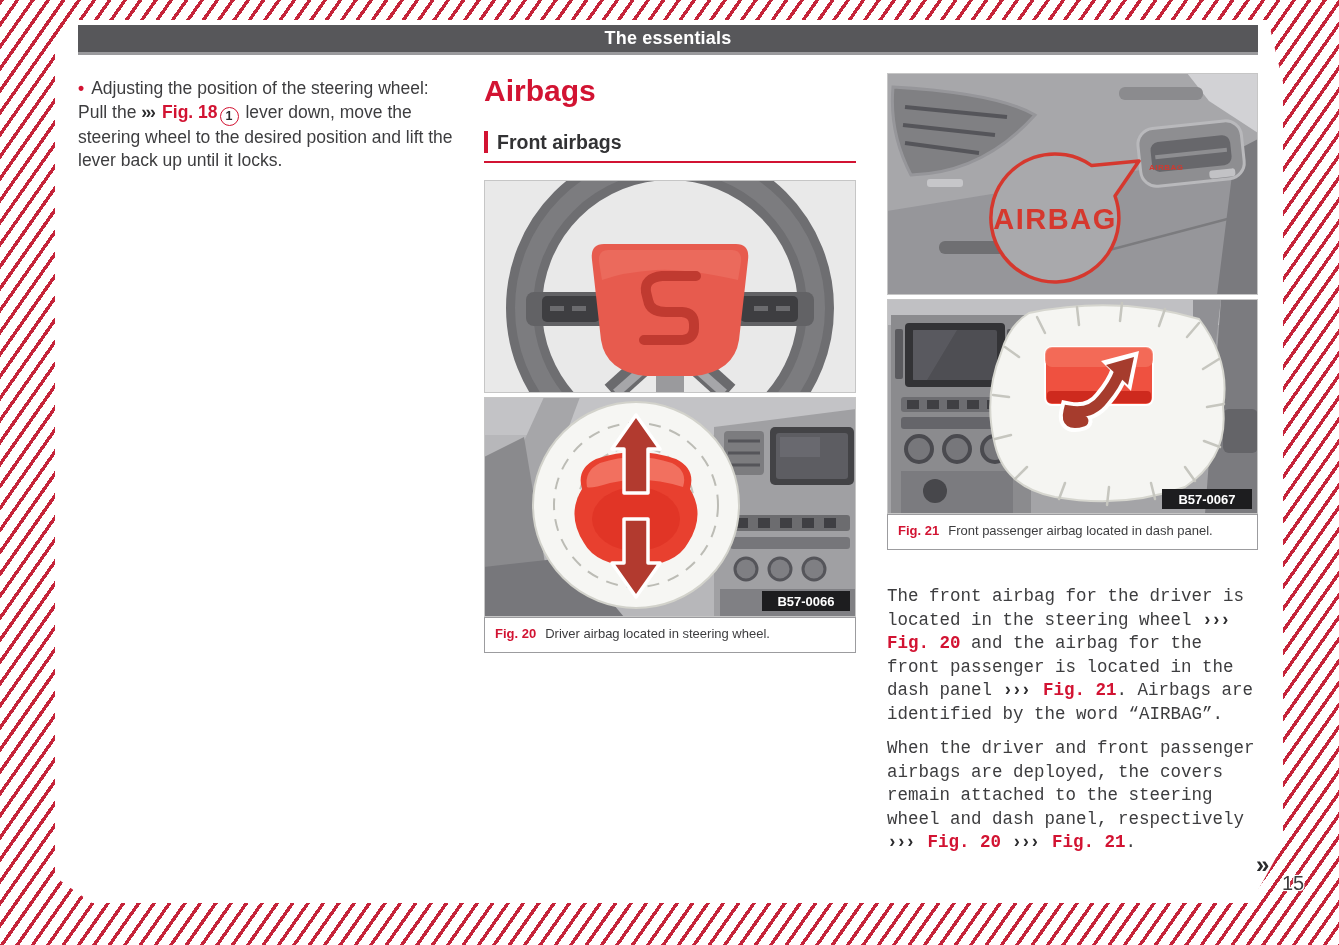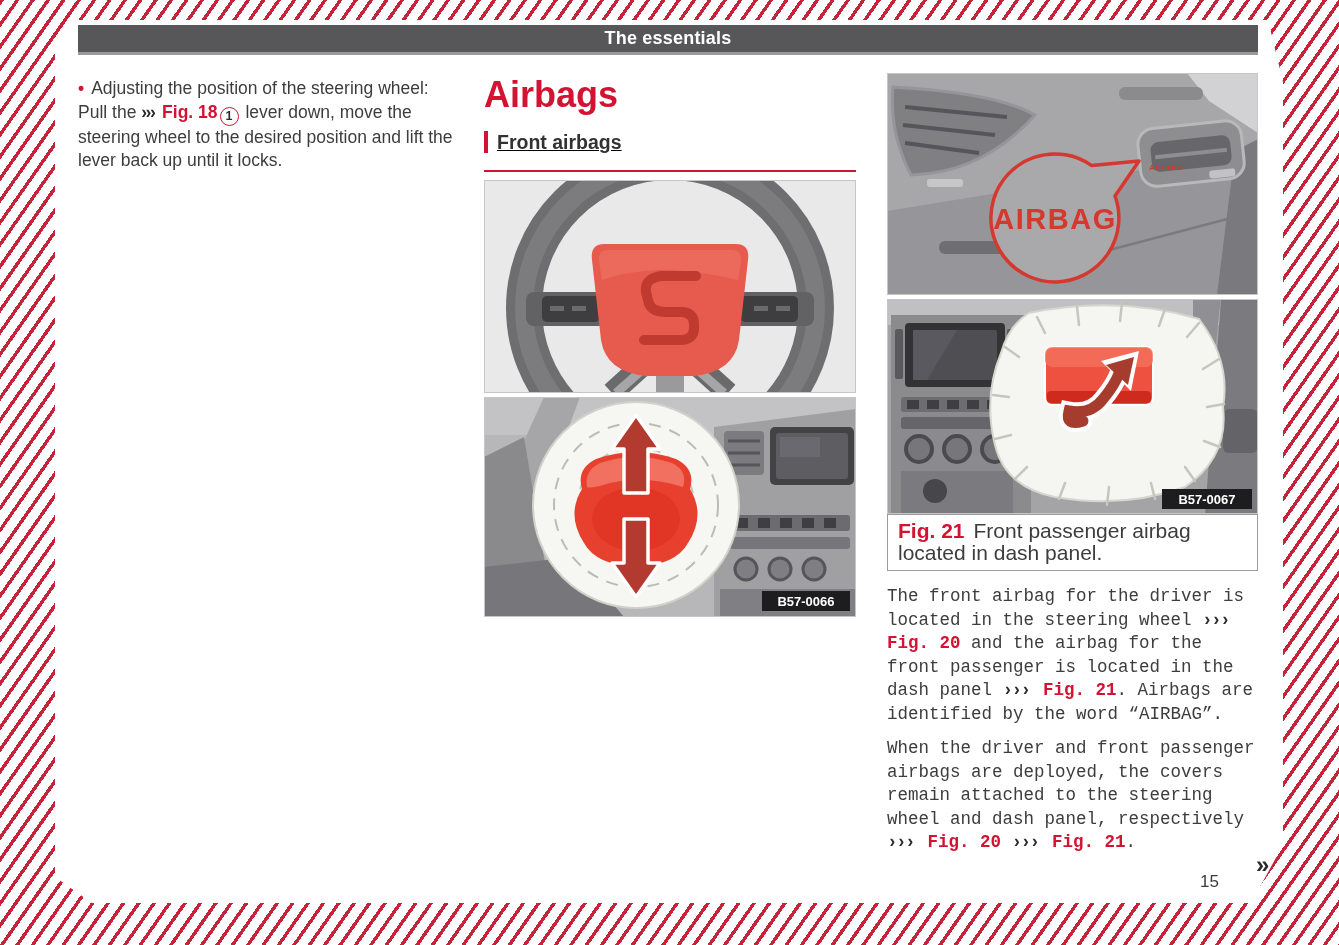--- a/index.html
+++ b/index.html
@@ -34,35 +34,35 @@
     vertical-align:-2px;margin:0 2px;
   }
   
   .warning-box{
     left:78px;top:189px;width:374px;min-height:57px;border:3px solid #cf1331;
     box-sizing:border-box;display:flex;align-items:center;background:#fff;
   }
   .warning-icon-wrap{flex:0 0 72px;display:flex;justify-content:center;}
   .warning-text{font-size:15px;line-height:19.5px;font-weight:bold;color:#3b3b3d;padding:6px 10px 6px 0;}
   
-  .section-title{left:484px;top:74px;font-size:36px;font-weight:bold;color:#d21332;}
-  .subsection{left:484px;top:131px;width:372px;border-bottom:2.5px solid #d21332;padding-bottom:16px;text-decoration:underline;}
+  .section-title{left:484px;top:74px;font-size:30px;font-weight:bold;color:#d21332;}
+  .subsection{left:484px;top:131px;width:372px;border-bottom:2.5px solid #d21332;padding-bottom:7px;}
   .subsection span{border-left:4px solid #d21332;padding-left:9px;font-size:19.5px;font-weight:bold;color:#323234;}
   
   .figwrap svg{display:block;}
   .caption{
     border:1.5px solid #9c9c9f;box-sizing:border-box;background:#fff;
-    padding:5px 10px 7px;font-size:21px;line-height:21.5px;color:#3d3d3f;
+    padding:5px 10px 7px;font-size:13px;line-height:21.5px;color:#3d3d3f;
   }
   .caption .run-fig{margin-right:9px;}
   
   .paras p{margin:0 0 11px 0;font-family:Liberation Mono, monospace;}
   .continuation{left:1256px;top:851px;font-size:24px;font-weight:bold;color:#2b2b2d;letter-spacing:-1px;}
   .page-number{
-    left:1200px;top:872px;font-size:17px;color:#3c3c3e;
+    left:1282px;top:872px;font-size:20px;color:#3c3c3e;
     text-shadow:-1px -1px 0 #fff,1px -1px 0 #fff,-1px 1px 0 #fff,1px 1px 0 #fff,0 0 3px #fff;
   }
   svg text{font-family:"Liberation Sans","DejaVu Sans",sans-serif;}
 </style>
 </head>
 <body>
 
 <div class="page">
   <div class="stripes-frame"></div>
   <div class="paper"></div>
@@ -159,20 +159,21 @@
           <path d="M152 200 L176 166 L164 166 L164 122 L140 122 L140 166 L128 166 Z"></path>
         </g>
       </g>
       <g>
         <rect x="278" y="194" width="88" height="20" fill="#1d1d1f"></rect>
         <text x="322" y="209" text-anchor="middle" font-size="13" font-weight="bold" fill="#ffffff">B57-0066</text>
       </g>
       <rect x="0.5" y="0.5" width="371" height="219" fill="none" stroke="#c6c6c6"></rect>
     </svg>
   </div>
+  <div class="abs caption" style="left:484px;top:617px;width:372px;"><span class="run-fig">Fig. 20</span><span>Driver airbag located in steering wheel.</span></div>
 
   <div class="abs figwrap" style="left:887px;top:73px;width:316px;">
     <svg width="371" height="222" viewBox="0 0 371 222" style="margin-bottom:4px">
       <rect width="371" height="222" fill="#a7a7aa"></rect>
       <g>
         <polygon points="300,0 371,0 371,60 322,28" fill="#d2d2d5"></polygon>
         <path d="M0 138 L371 78 L371 222 L0 222 Z" fill="#96969a"></path>
         <path d="M150 196 L371 138" stroke="#7b7b7e" stroke-width="2.5" fill="none"></path>
         <polygon points="348,78 371,66 371,222 330,222" fill="#7a7a7e"></polygon>
         <path d="M6 14 Q110 20 148 42 Q96 100 24 102 Q2 60 6 14 Z" fill="#808083" stroke="#96969a" stroke-width="3"></path>

